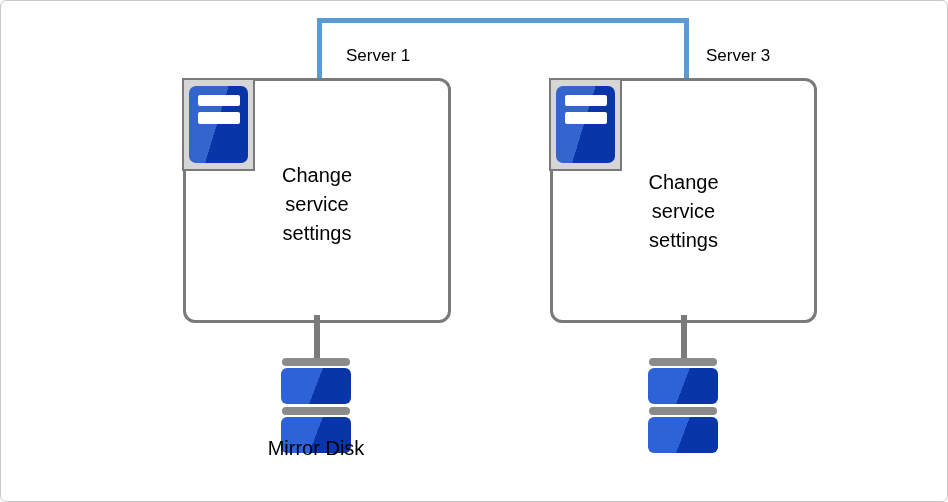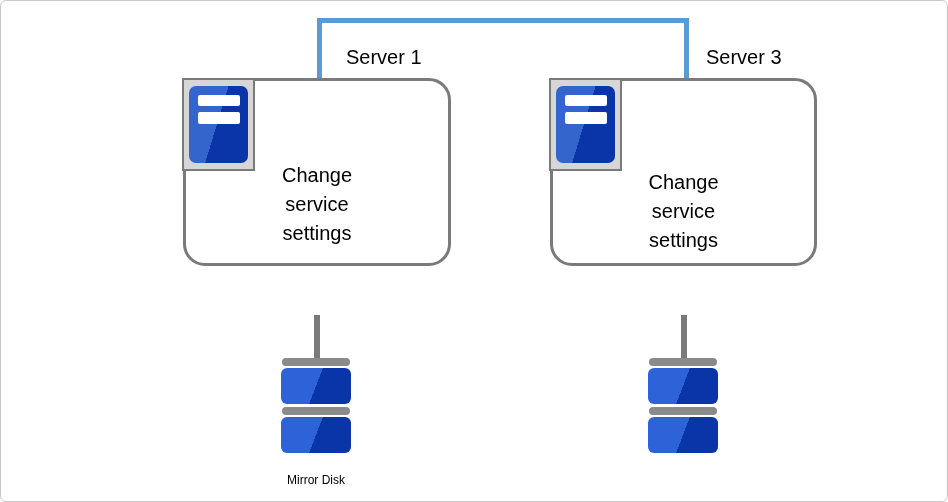--- a/index.html
+++ b/index.html
@@ -19,33 +19,33 @@
 
   
   .interconnect {
     left: 316px; top: 17px;
     width: 372px; height: 61px;
     border: 5px solid var(--interconnect_blue);
     border-bottom: none;
   }
 
   .server-label {
-    font-size: 20px;
+    font-size: 17px;
     white-space: nowrap;
   }
   .label1 { left: 345px; top: 45px; }
   .label2 { left: 705px; top: 45px; }
 
   
   .node-box {
     top: 77px;
-    height: 188px;
+    height: 245px;
     background: #fff;
     border: 3px solid var(--outline_gray);
-    border-radius: 22px;
+    border-radius: 12px;
   }
   .box1 { left: 182px; width: 268px; }
   .box2 { left: 549px; width: 267px; }
 
   .service-text {
     left: 0; right: 0;
     text-align: center;
     font-size: 20px;
     line-height: 29px;
   }
@@ -106,23 +106,22 @@
     border-radius: 6px;
     background: linear-gradient(111deg, var(--disk_blue_light) 50%, var(--disk_blue_dark) 50%);
   }
   .platter-a { top: 10px; }
   .platter-b { top: 59px; }
 
   .disk-label {
     top: 436px;
     width: 160px;
     text-align: center;
-    font-size: 12px;
+    font-size: 20px;
     white-space: nowrap;
-    margin-top: 36px;
   }
   .disk-label1 { left: 235px; }
   .disk-label2 { left: 602px; }
 </style>
 </head>
 <body>
 
 <div class="canvas">
 
   <div class="abs interconnect"></div>

